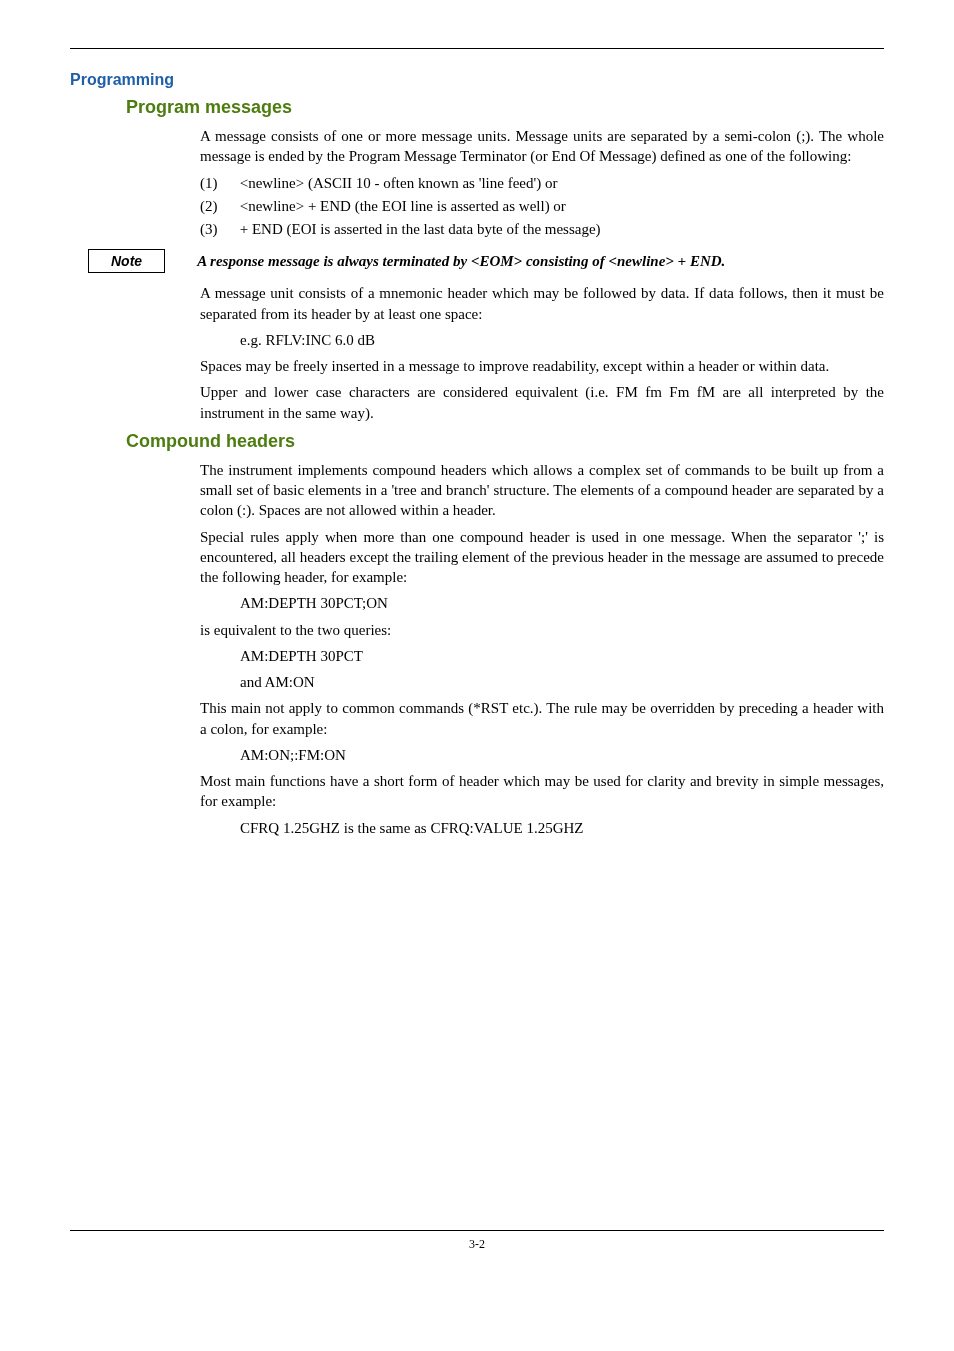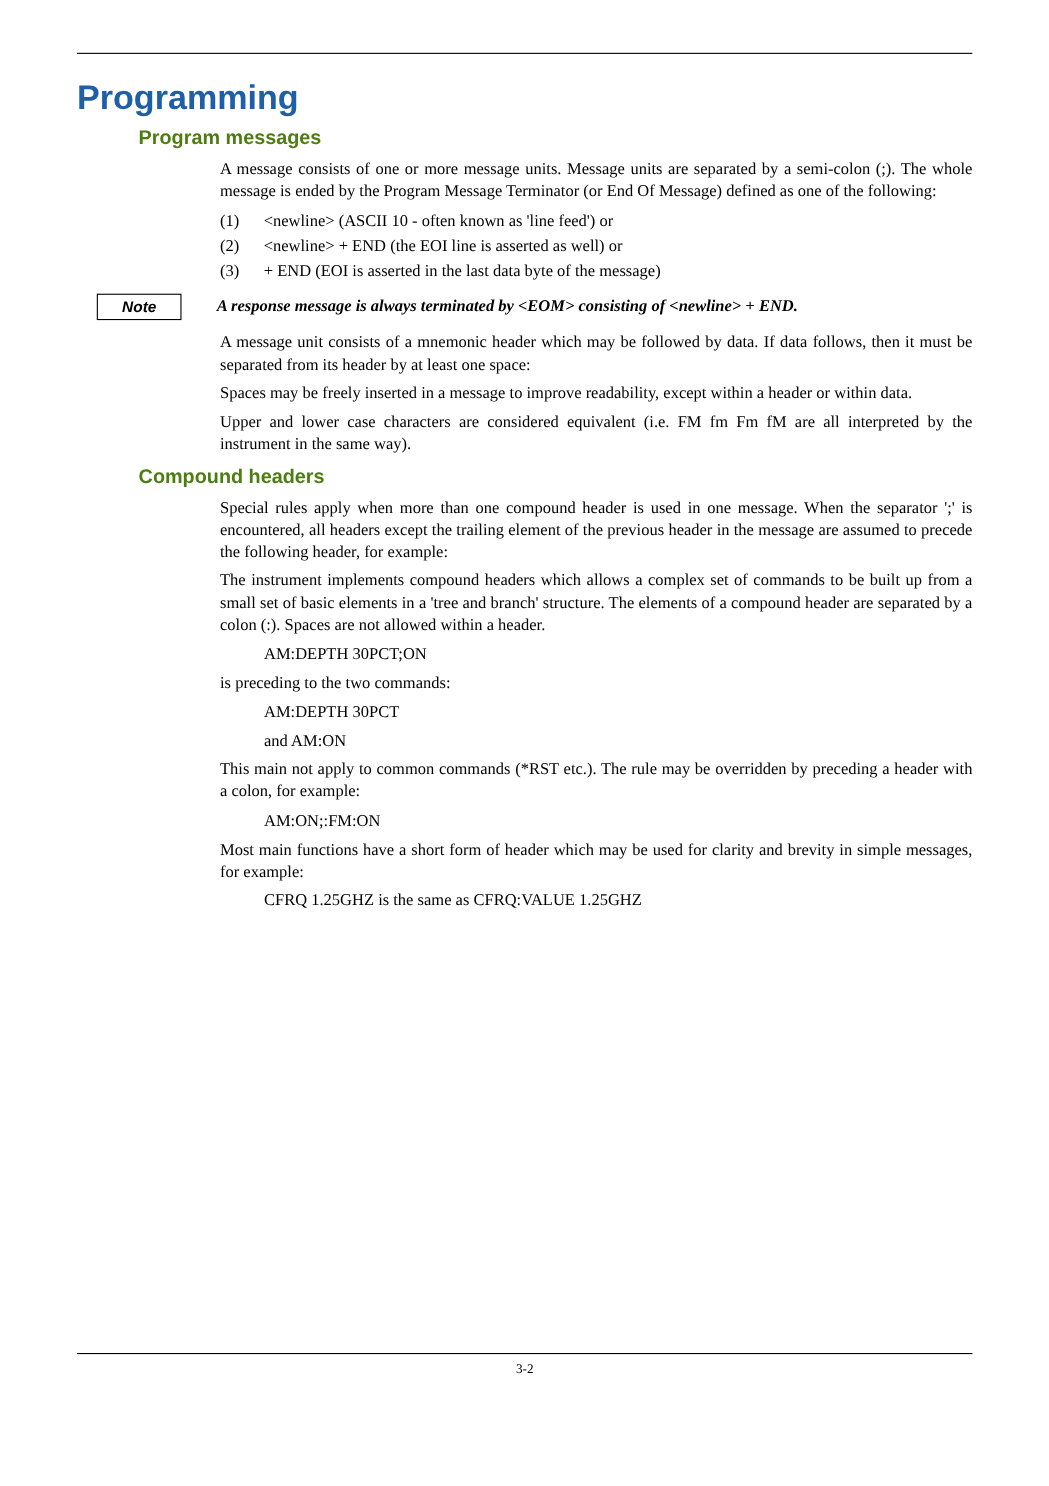--- a/index.html
+++ b/index.html
@@ -17,21 +17,21 @@
     box-sizing: border-box;
   }
   .top-rule {
     border-top: 1px solid #000;
     margin-bottom: 22px;
   }
   h1.heading1 {
     font-family: Arial, Helvetica, sans-serif;
     color: #1f5fa8;
     font-weight: bold;
-    font-size: 31px;
+    font-size: 16px;
     margin: 0 0 4px 0;
   }
   h2.heading2 {
     font-family: Arial, Helvetica, sans-serif;
     color: #4d7c0f;
     font-weight: bold;
     font-size: 18px;
     margin: 8px 0 8px 56px;
   }
   .body, .list, .indent1, .indent2 {
@@ -109,29 +109,30 @@
     <span class="num">(3)</span>
     <span>+ END (EOI is asserted in the last data byte of the message)</span>
   </div>
 
   <div class="note-row">
     <span class="note-box">Note</span>
     <span class="note-text">A response message is always terminated by &lt;EOM&gt; consisting of &lt;newline&gt; + END.</span>
   </div>
 
   <div class="body">A message unit consists of a mnemonic header which may be followed by data.  If data follows, then it must be separated from its header by at least one space:</div>
+  <div class="indent1">e.g. RFLV:INC   6.0 dB</div>
   <div class="body">Spaces may be freely inserted in a message to improve readability, except within a header or within data.</div>
   <div class="body">Upper and lower case characters are considered equivalent (i.e. FM fm Fm fM are all interpreted by the instrument in the same way).</div>
 
   <h2 class="heading2">Compound headers</h2>
 
+  <div class="body">The instrument implements compound headers which allows a complex set of commands to be built up from a small set of basic elements in a 'tree and branch' structure.  The elements of a compound header are separated by a colon (:).  Spaces are not allowed within a header.</div>
   <div class="body">Special rules apply when more than one compound header is used in one message.  When the separator ';' is encountered, all headers except the trailing element of the previous header in the message are assumed to precede the following header, for example:</div>
-  <div class="body">The instrument implements compound headers which allows a complex set of commands to be built up from a small set of basic elements in a 'tree and branch' structure.  The elements of a compound header are separated by a colon (:).  Spaces are not allowed within a header.</div>
   <div class="indent1">AM:DEPTH   30PCT;ON</div>
-  <div class="body">is preceding to the two commands:</div>
+  <div class="body">is equivalent to the two queries:</div>
   <div class="indent1">AM:DEPTH   30PCT</div>
   <div class="indent1">and AM:ON</div>
   <div class="body">This main not apply to common commands (*RST etc.).  The rule may be overridden by preceding a header with a colon, for example:</div>
   <div class="indent1">AM:ON;:FM:ON</div>
   <div class="body">Most main functions have a short form of header which may be used for clarity and brevity in simple messages, for example:</div>
   <div class="indent1">CFRQ 1.25GHZ is the same as CFRQ:VALUE   1.25GHZ</div>
 
   <div class="footer">3-2</div>
 </div>
 

